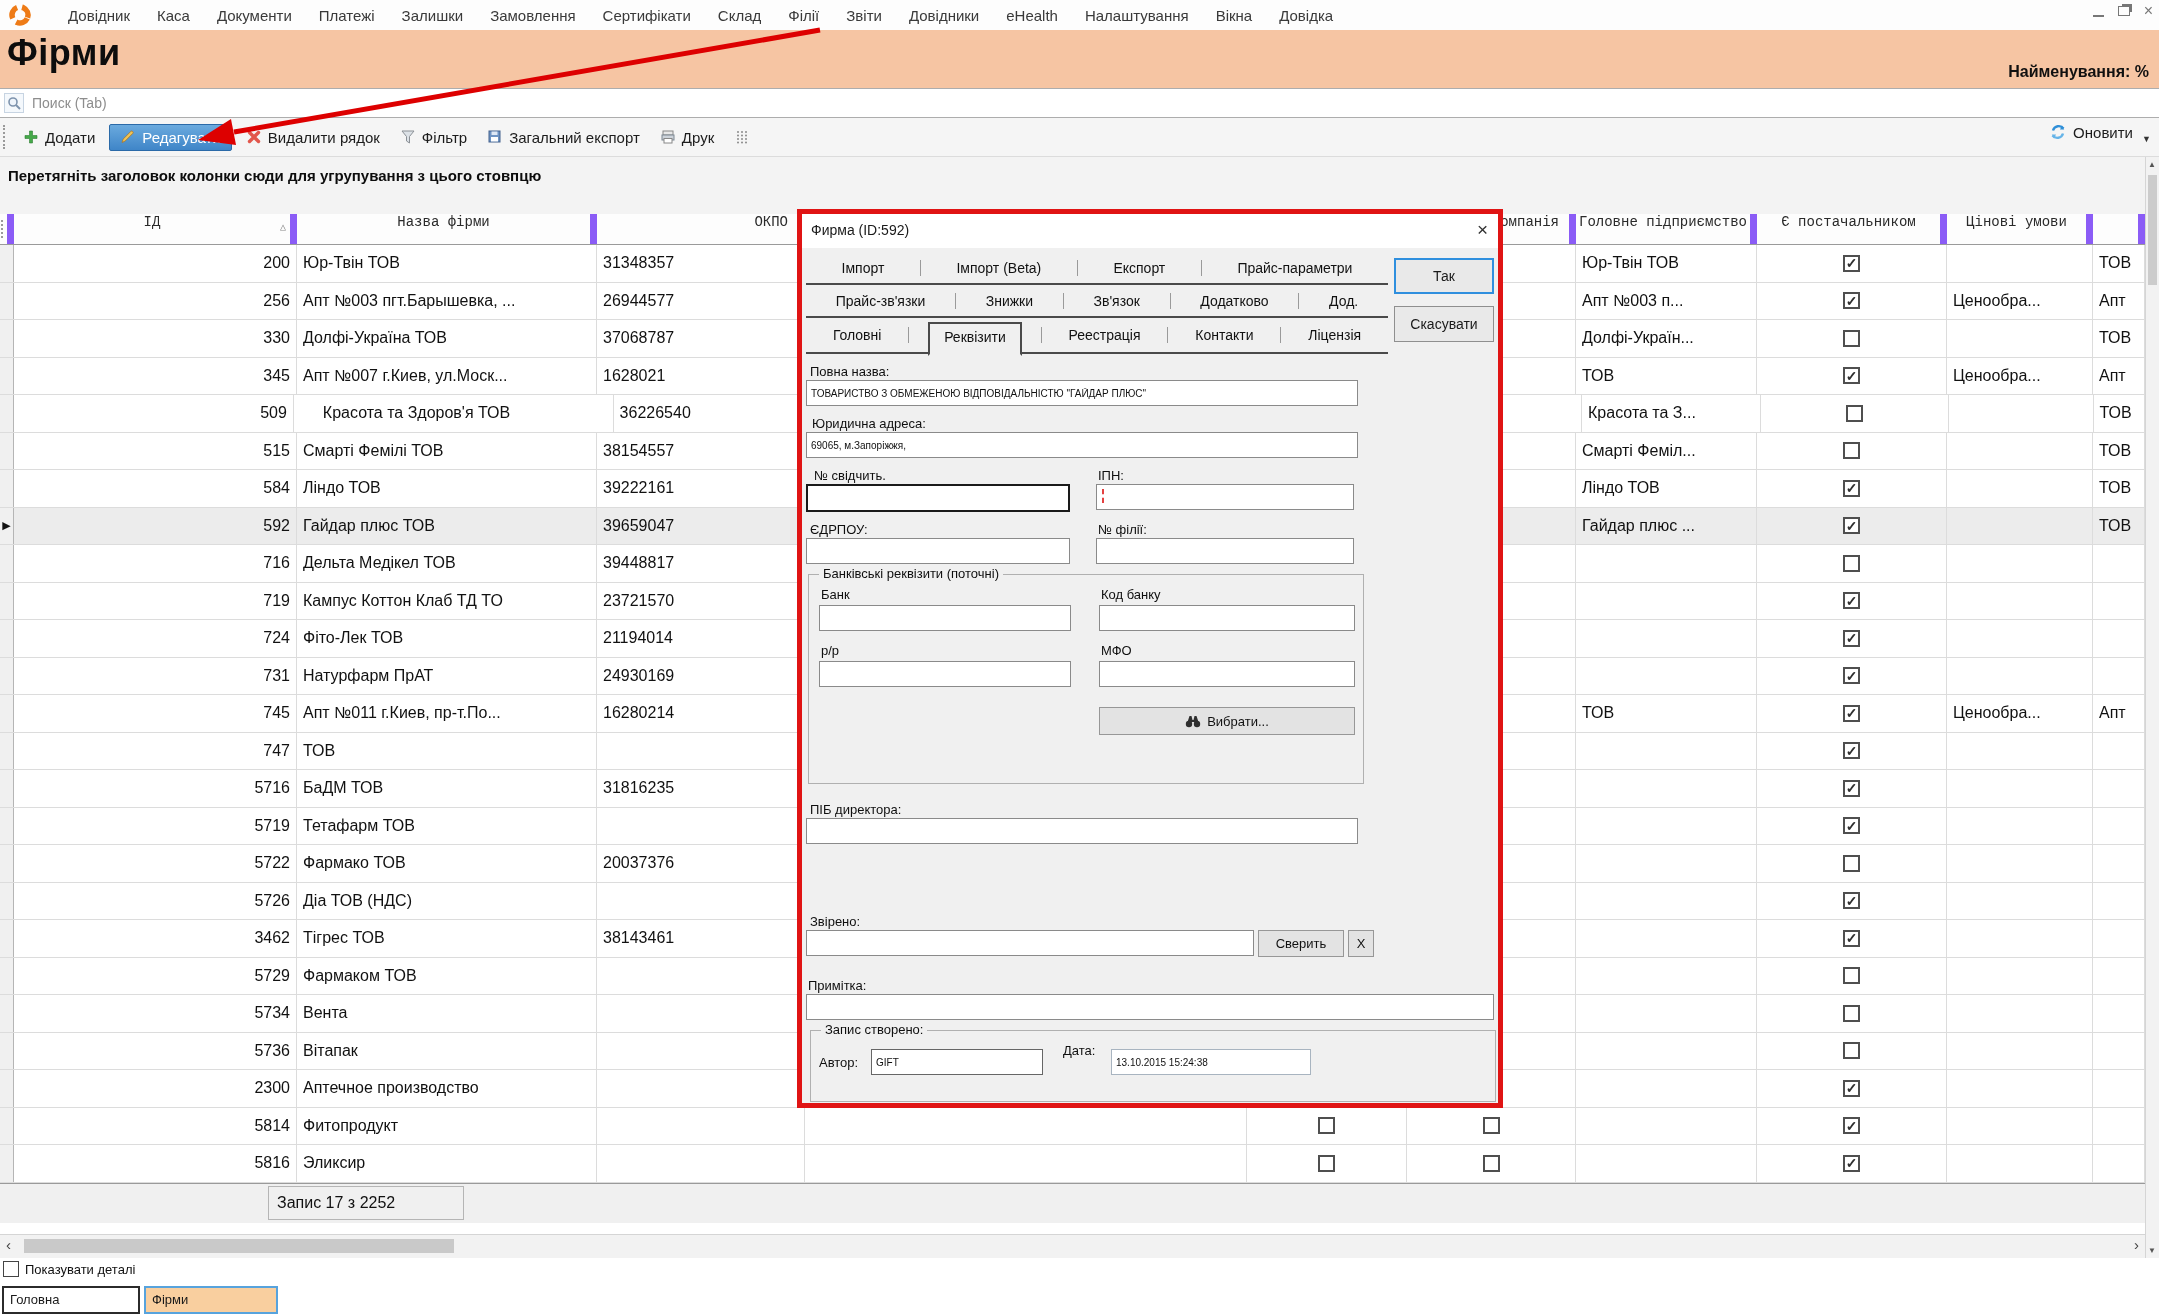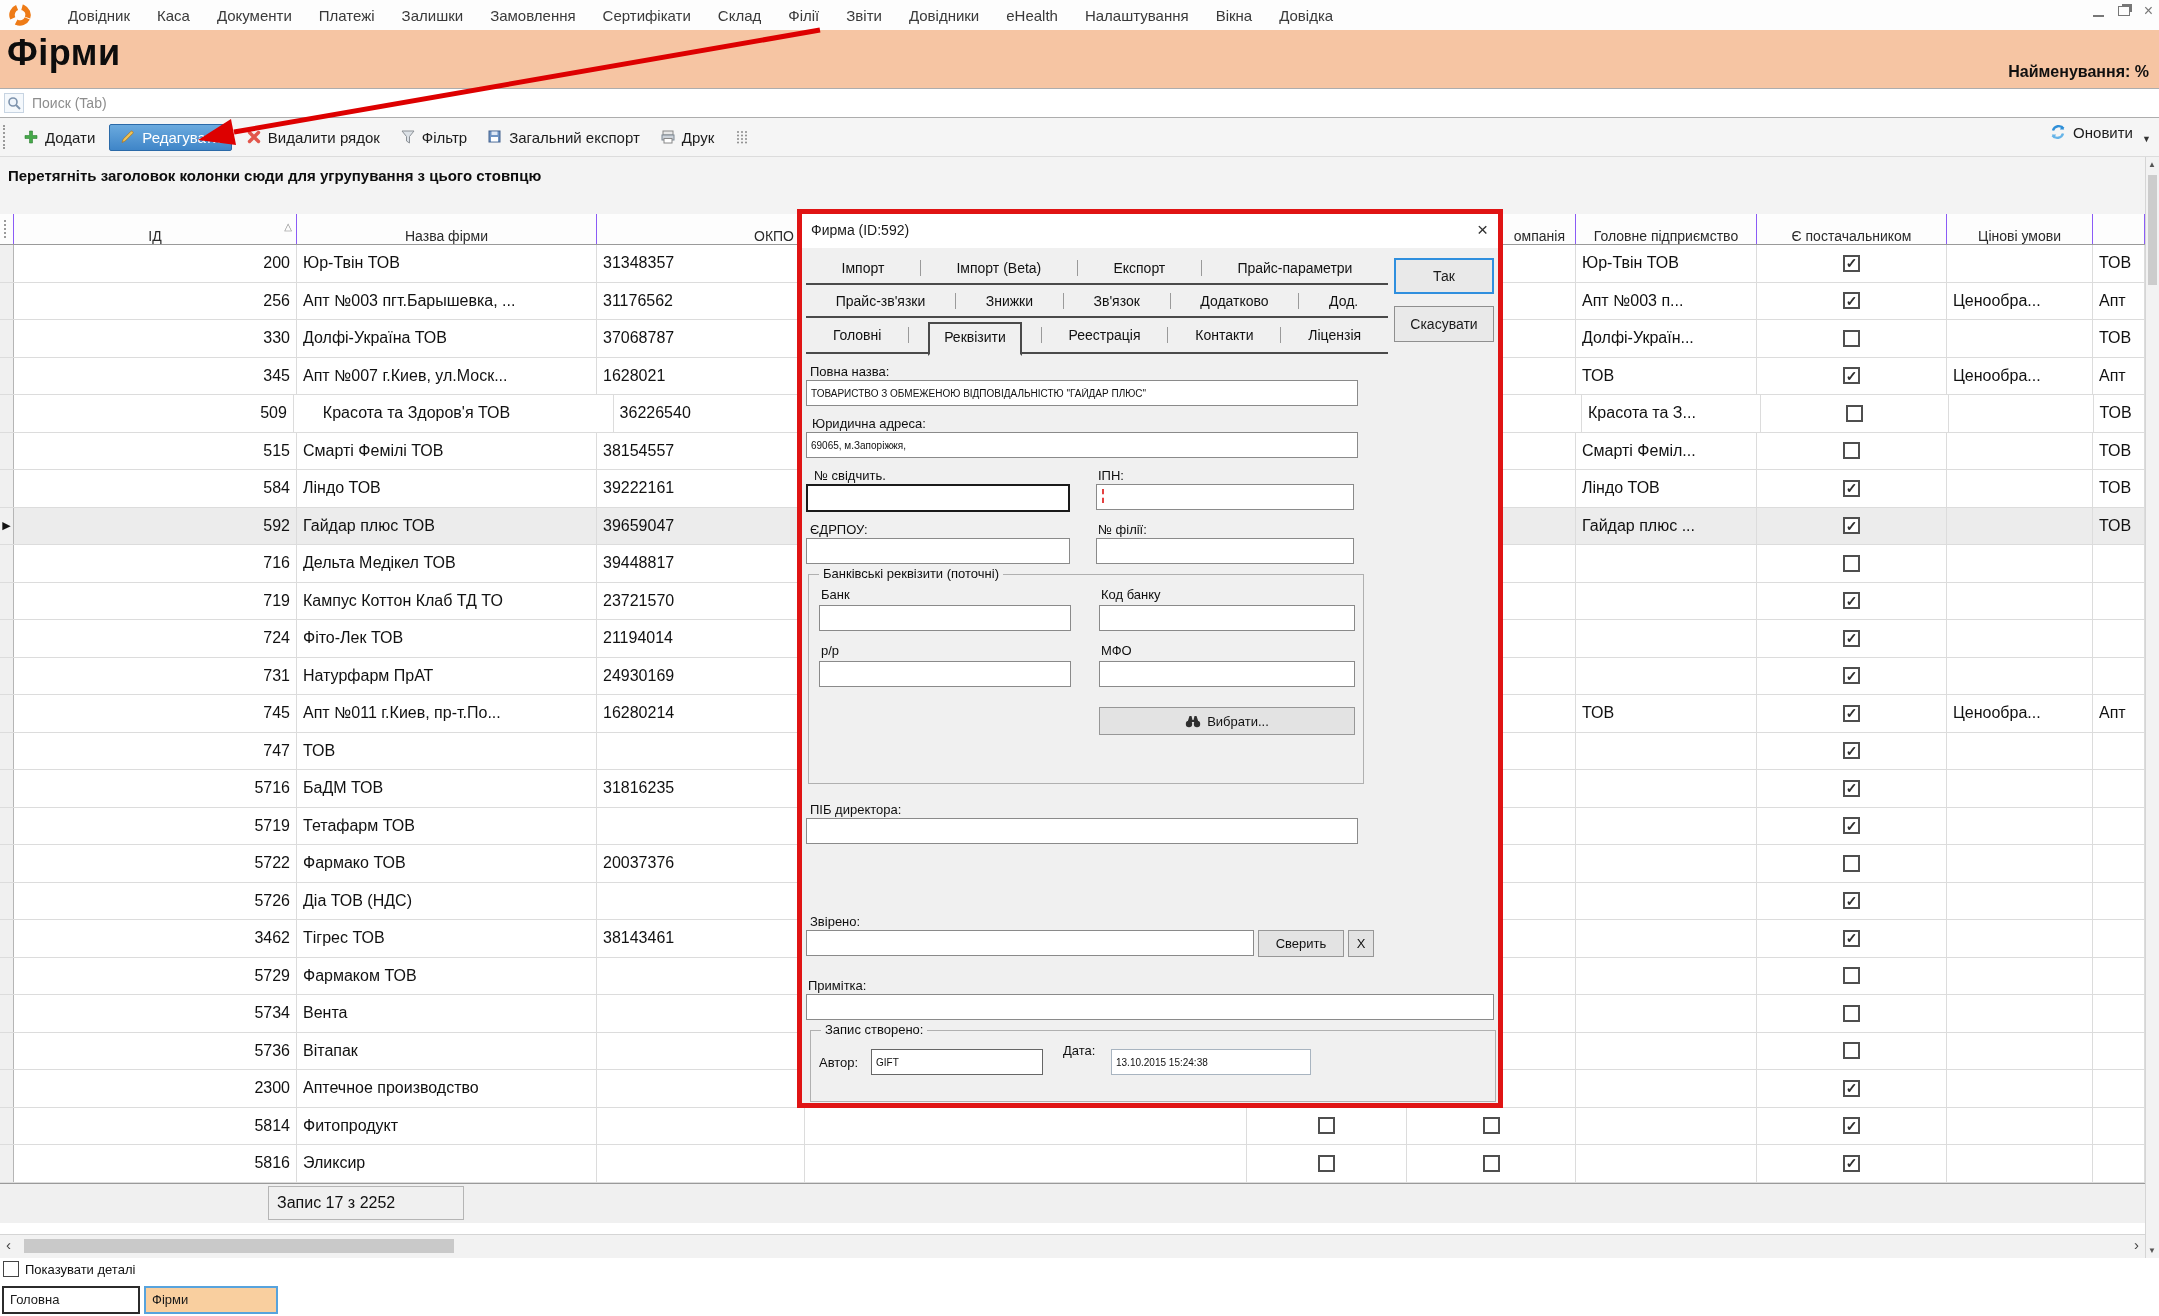--- a/index.html
+++ b/index.html
@@ -38,22 +38,22 @@
         border-radius:2px;color:#fff;padding:4px 10px;}
   .tright{position:absolute;right:26px;top:5px;display:inline-flex;align-items:center;gap:6px;
           font-size:15px;color:#1c1c1c;}
   .tdrop{position:absolute;right:8px;top:16px;font-size:9px;color:#333;}
   
   .grouppanel{position:absolute;left:0;top:157px;width:2159px;height:57px;background:#f3f3f3;}
   .grouppanel .gtext{position:absolute;left:8px;top:10px;font-size:15px;font-weight:700;color:#0d0d0d;}
   
   .grid{position:absolute;left:0;top:214px;width:2145px;height:1018px;background:#fff;}
   .ghead{display:flex;height:31px;border-bottom:1px solid #9a9a9a;box-sizing:border-box;background:#fdfdfd;}
-  .hcell{box-sizing:border-box;border-right:1px solid #8b5cf6;font-size:14px;color:#2a2a2a;
-         display:flex;align-items:flex-end;justify-content:center;overflow:hidden;white-space:nowrap;position:relative;}
+  .hcell{box-sizing:border-box;border-right:7px solid #8b5cf6;font-size:14px;color:#2a2a2a;
+         display:flex;align-items:flex-start;justify-content:center;overflow:hidden;white-space:nowrap;position:relative;font-family:Liberation Mono, monospace;}
   .hcell.hright{justify-content:flex-end;padding-right:10px;}
   .sortglyph{position:absolute;right:4px;top:7px;font-size:10px;color:#8a8a8a;}
   .hgrip{width:3px;height:18px;border-left:2px dotted #9a9a9a;margin:auto;}
   .gbody{position:absolute;left:0;top:31px;width:2145px;}
   .grow{display:flex;height:37.5px;border-bottom:1px solid #dcdcdc;box-sizing:border-box;background:#fff;}
   .grow.sel{background:#ececec;}
   .gcell{box-sizing:border-box;border-right:1px solid #dcdcdc;font-size:16px;color:#111;
          display:flex;align-items:center;overflow:hidden;white-space:nowrap;}
   .gcell.num{justify-content:flex-end;padding-right:6px;}
   .gcell.txt{padding-left:6px;}
@@ -283,21 +283,21 @@
           <div class="gcell ctr" style="width: 190px;">
             <span class="cb">✓</span>
           </div>
           <div class="gcell txt" style="width: 146px;"></div>
           <div class="gcell txt" style="width: 52px;">ТОВ</div>
         </div>
         <div class="grow">
           <div class="gcell ind" style="width: 14px;"></div>
           <div class="gcell num" style="width: 283px;">256</div>
           <div class="gcell txt" style="width: 300px;">Апт №003 пгт.Барышевка, ...</div>
-          <div class="gcell txt" style="width: 208px;">31176562</div>
+          <div class="gcell txt" style="width: 208px;">26944577</div>
           <div class="gcell txt" style="width: 442px;"></div>
           <div class="gcell ctr" style="width: 160px;"></div>
           <div class="gcell ctr" style="width: 169px;"></div>
           <div class="gcell txt" style="width: 181px;">Апт №003 п...</div>
           <div class="gcell ctr" style="width: 190px;">
             <span class="cb">✓</span>
           </div>
           <div class="gcell txt" style="width: 146px;">Ценообра...</div>
           <div class="gcell txt" style="width: 52px;">Апт</div>
         </div>

